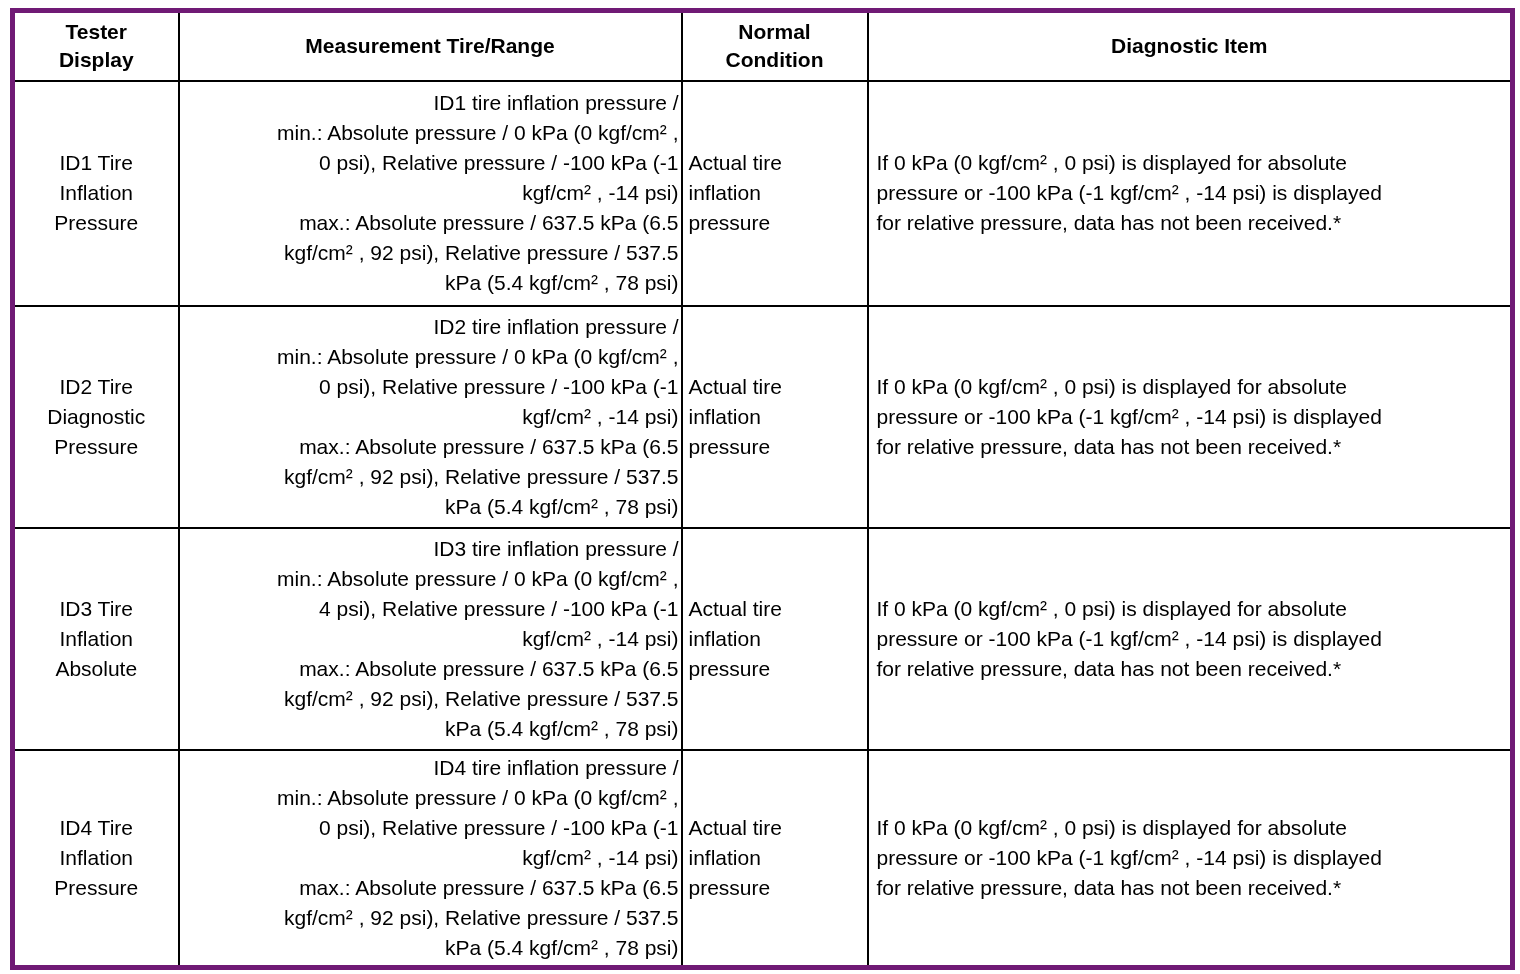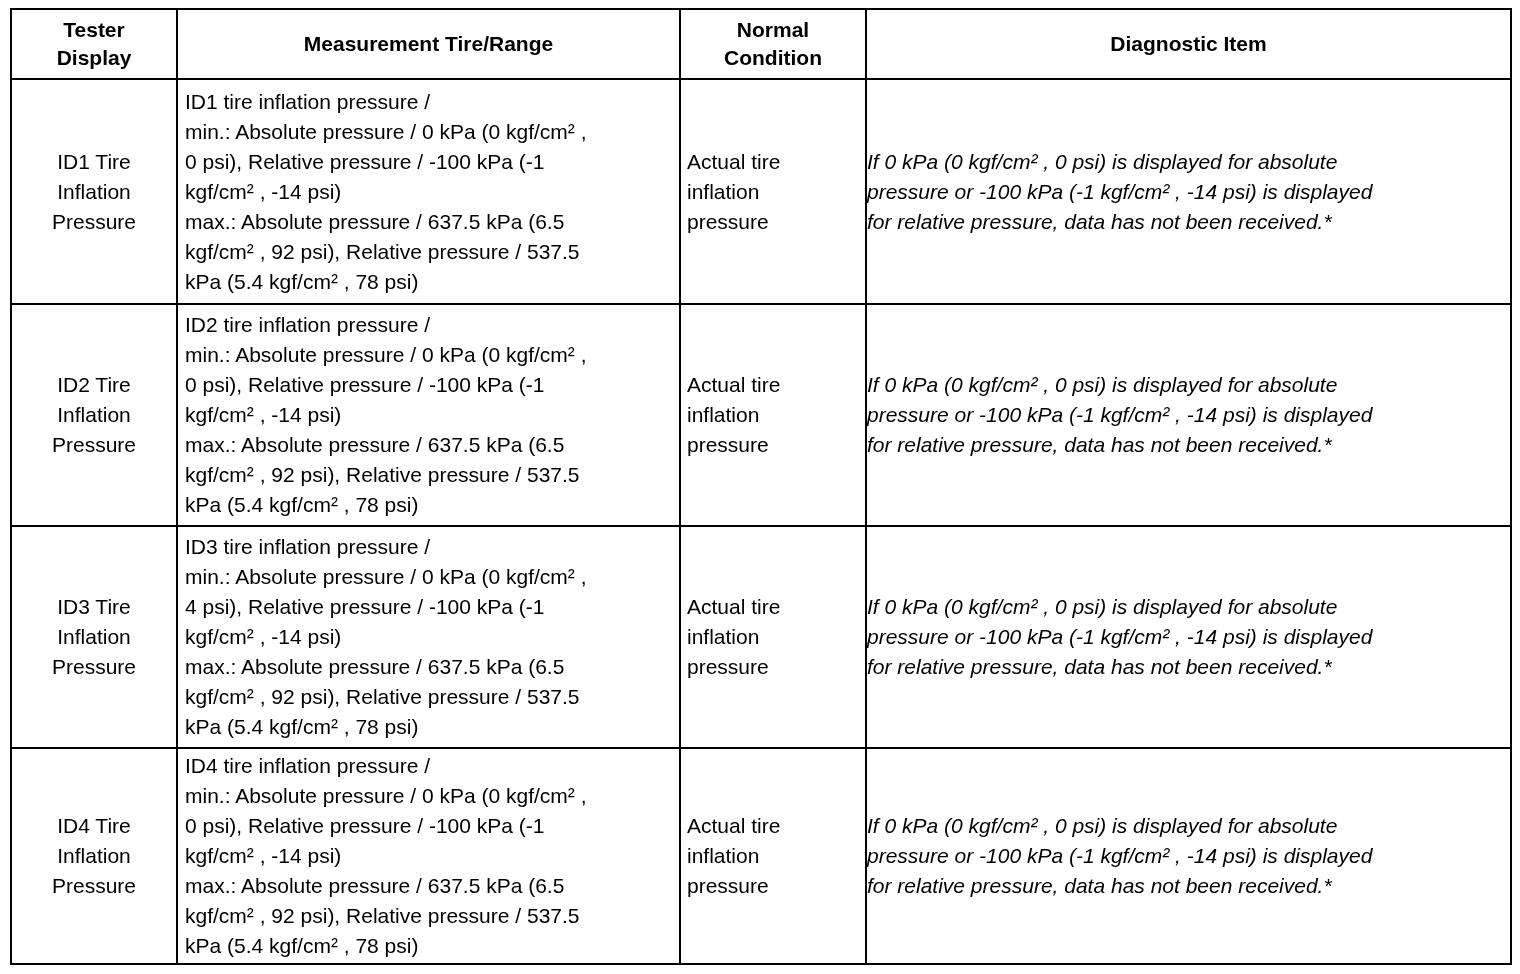--- a/index.html
+++ b/index.html
@@ -13,21 +13,21 @@
     width: 1520px;
     height: 974px;
     background: #ffffff;
     box-sizing: border-box;
     padding: 8px 10px 0 10px;
   }
   table.diag {
     border-collapse: collapse;
     table-layout: fixed;
     width: 1500px;
-    border: 1px solid #701a75;
+    border: 5px solid #701a75;
   }
   table.diag th,
   table.diag td {
     border: 2px solid #000000;
     box-sizing: border-box;
     vertical-align: middle;
     white-space: pre-line;
     overflow: hidden;
   }
   thead tr { height: 70px; }
@@ -46,31 +46,30 @@
   }
   tbody tr.r1 { height: 225px; }
   tbody tr.r2 { height: 222px; }
   tbody tr.r3 { height: 222px; }
   tbody tr.r4 { height: 215px; }
   td.c-tester {
     text-align: center;
     padding: 2px 4px;
   }
   td.c-measure {
-    text-align: left;
+    text-align: right;
     padding: 2px 2px 2px 7px;
   }
   td.c-normal {
     text-align: left;
     padding: 2px 2px 2px 6px;
   }
   td.c-note {
     text-align: left;
-    padding: 2px 4px 2px 0;
-    font-style: italic;
+    padding: 2px 4px 2px 8px;
   }
 </style>
 </head>
 <body>
 
 <div class="page">
   <table class="diag">
     <colgroup>
       <col style="width:166px">
       <col style="width:503px">
@@ -101,40 +100,40 @@
 kPa (5.4 kgf/cm² , 78 psi)</td>
         <td class="c-normal">Actual tire
 inflation
 pressure</td>
         <td class="c-note">If 0 kPa (0 kgf/cm² , 0 psi) is displayed for absolute
 pressure or -100 kPa (-1 kgf/cm² , -14 psi) is displayed
 for relative pressure, data has not been received.*</td>
       </tr>
       <tr class="r2">
         <td class="c-tester">ID2 Tire
-Inflation
+Diagnostic
 Pressure</td>
         <td class="c-measure">ID2 tire inflation pressure /
 min.: Absolute pressure / 0 kPa (0 kgf/cm² ,
 0 psi), Relative pressure / -100 kPa (-1
 kgf/cm² , -14 psi)
 max.: Absolute pressure / 637.5 kPa (6.5
 kgf/cm² , 92 psi), Relative pressure / 537.5
 kPa (5.4 kgf/cm² , 78 psi)</td>
         <td class="c-normal">Actual tire
 inflation
 pressure</td>
         <td class="c-note">If 0 kPa (0 kgf/cm² , 0 psi) is displayed for absolute
 pressure or -100 kPa (-1 kgf/cm² , -14 psi) is displayed
 for relative pressure, data has not been received.*</td>
       </tr>
       <tr class="r3">
         <td class="c-tester">ID3 Tire
 Inflation
-Pressure</td>
+Absolute</td>
         <td class="c-measure">ID3 tire inflation pressure /
 min.: Absolute pressure / 0 kPa (0 kgf/cm² ,
 4 psi), Relative pressure / -100 kPa (-1
 kgf/cm² , -14 psi)
 max.: Absolute pressure / 637.5 kPa (6.5
 kgf/cm² , 92 psi), Relative pressure / 537.5
 kPa (5.4 kgf/cm² , 78 psi)</td>
         <td class="c-normal">Actual tire
 inflation
 pressure</td>

